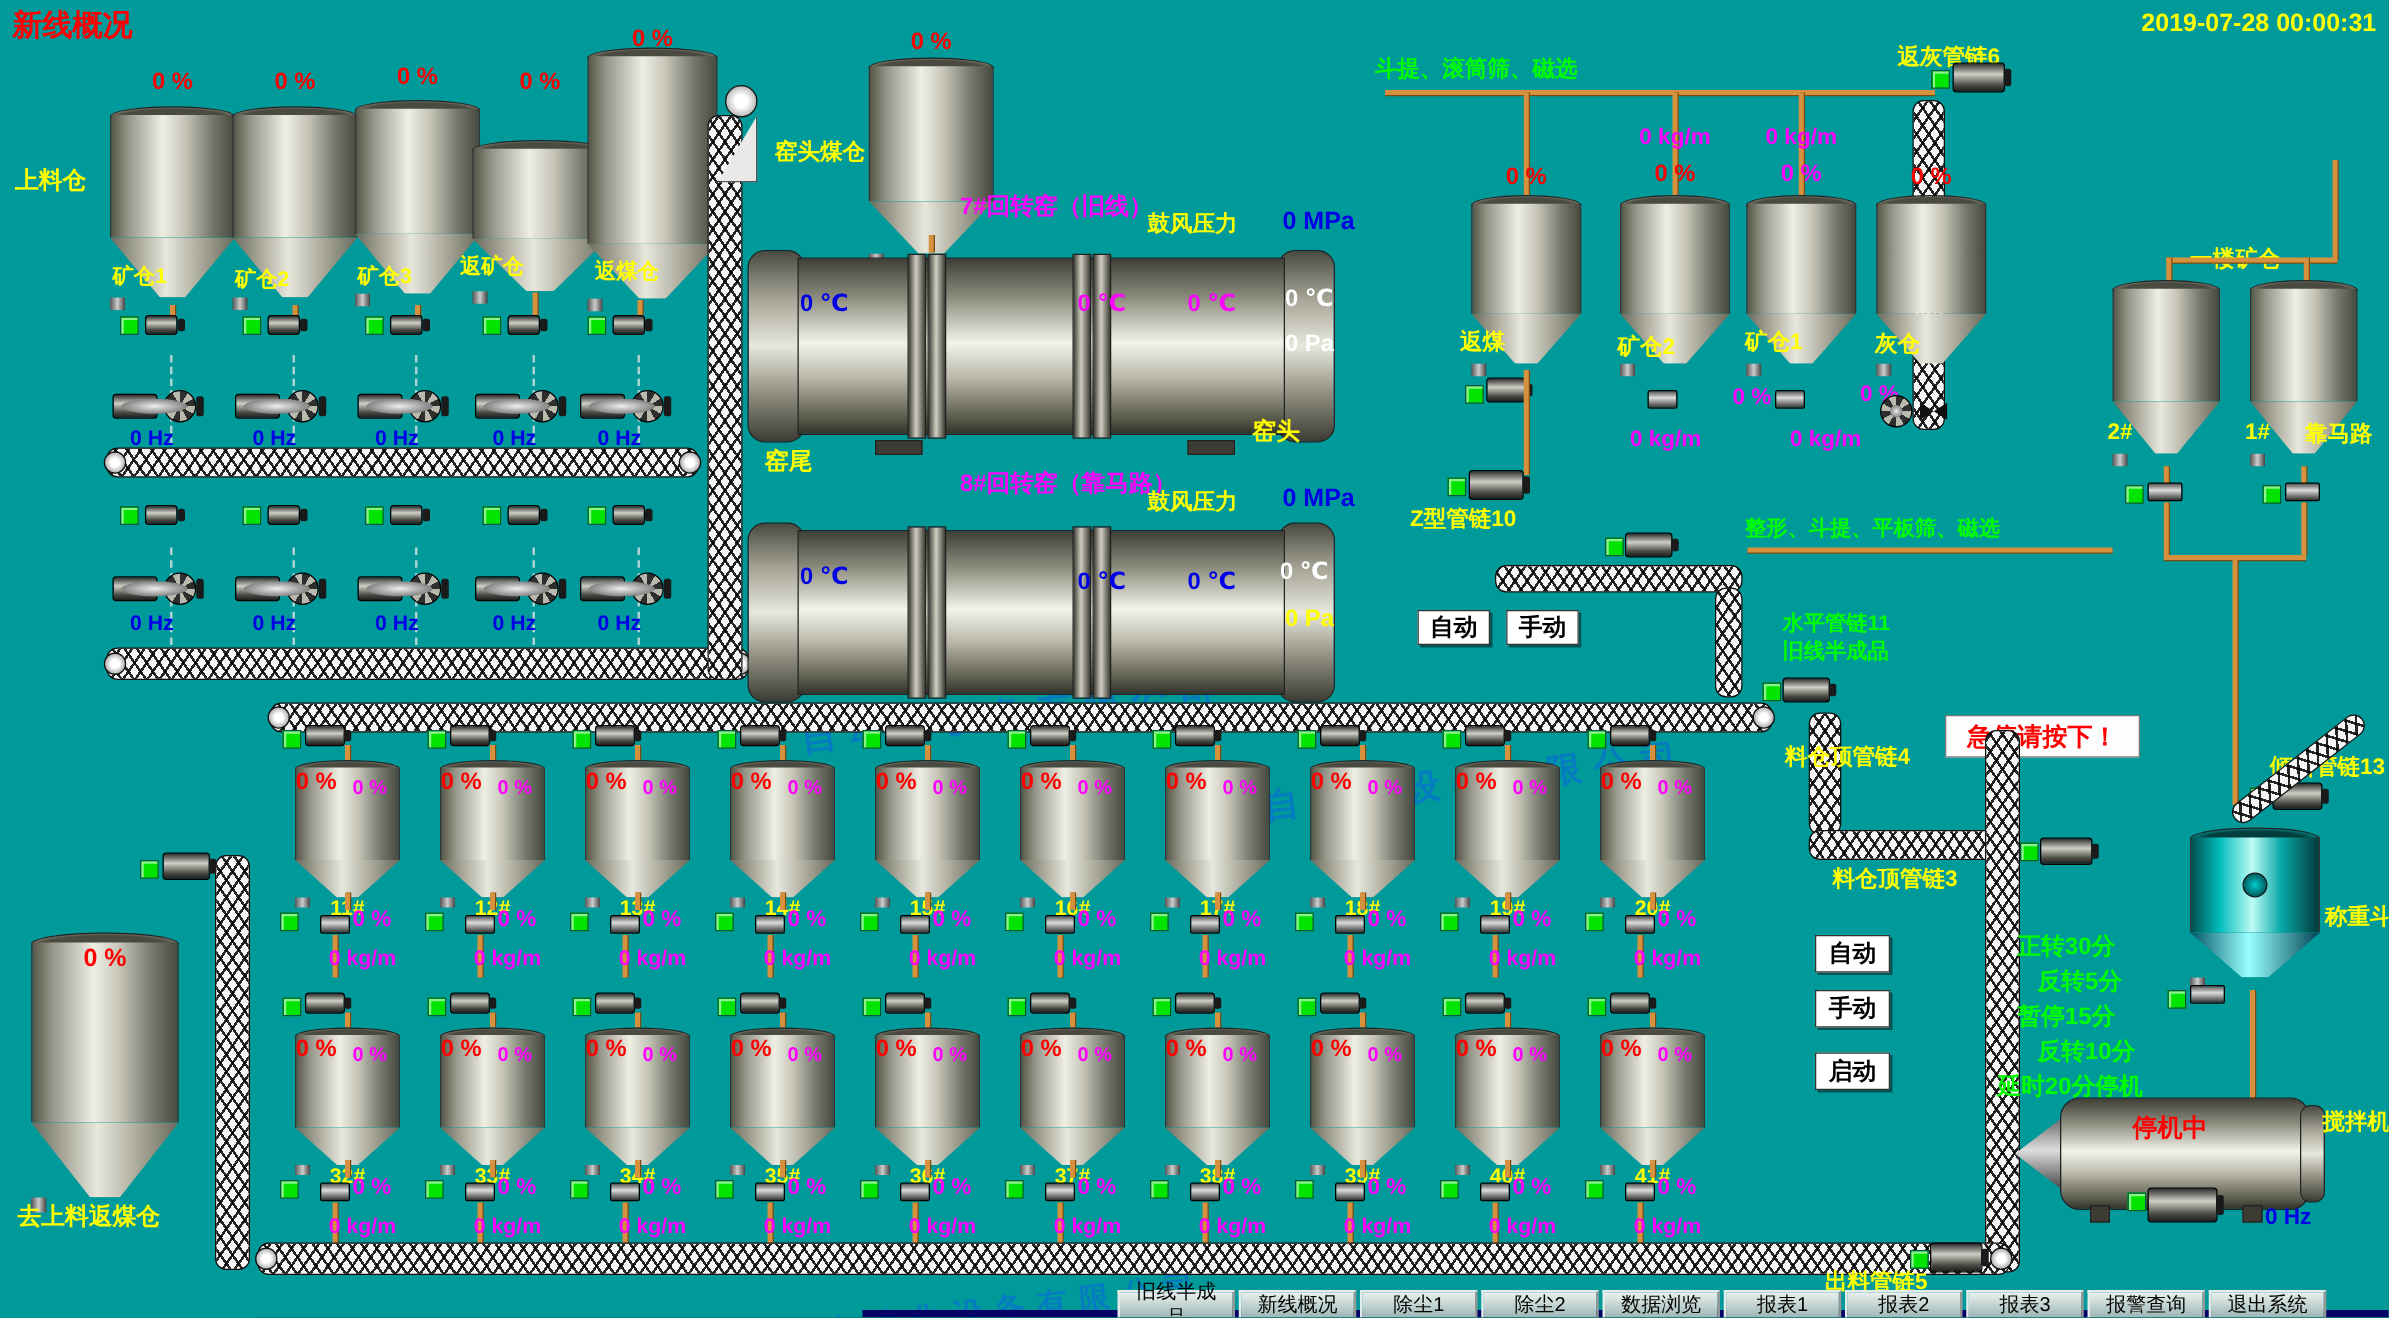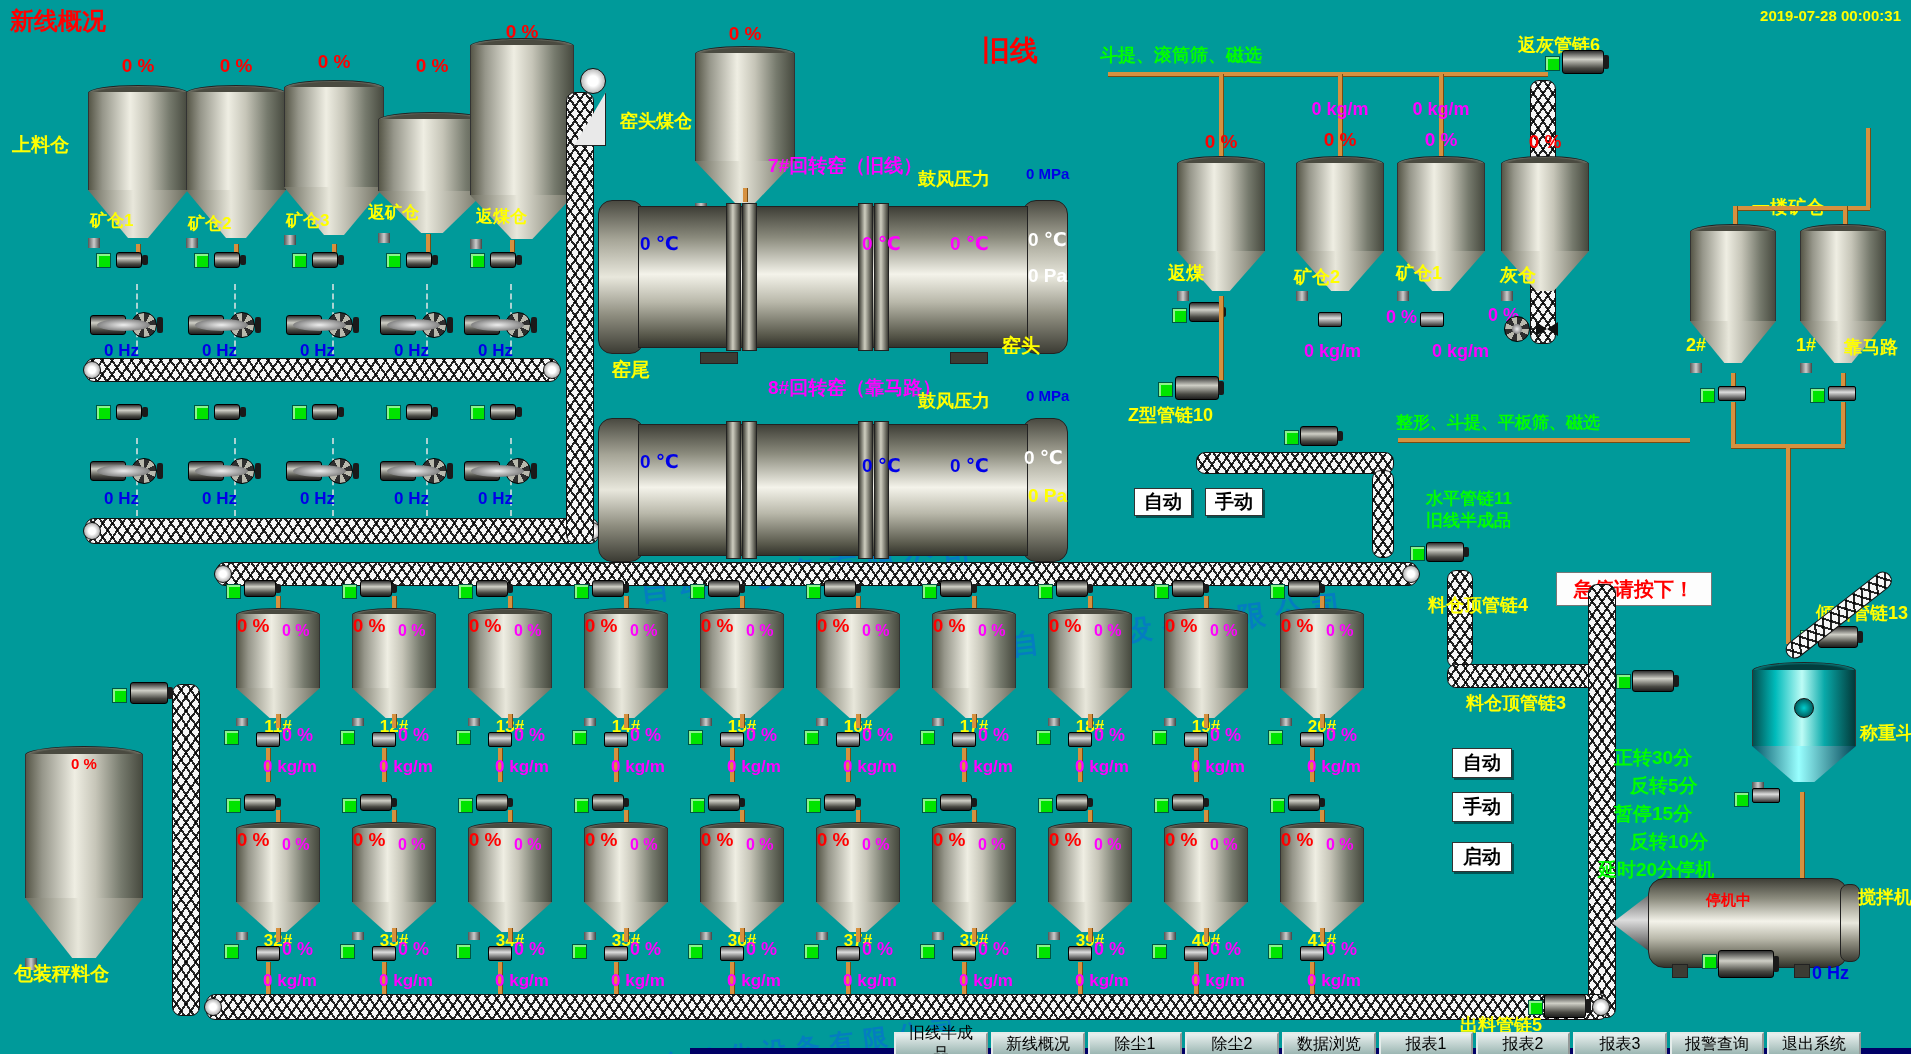--- a/index.html
+++ b/index.html
@@ -3,21 +3,21 @@
 <meta charset="utf-8">
 <style>
   html,body{margin:0;padding:0;background:#046e6e;}
   body{font-family:"Liberation Sans","DejaVu Sans",sans-serif;}
   #screen{position:relative;width:1911px;height:1054px;background:#009a9a;overflow:hidden;}
 
   
   .lbl,.val{position:absolute;font-weight:bold;white-space:nowrap;line-height:1.1;}
   .t-red{color:#ff0000}.t-mag{color:#ff00ff}.t-blue{color:#0000e8}.t-yel{color:#ffff00}
   .t-grn{color:#00ff00}.t-wht{color:#ffffff}.f16{font-size:16px}.f17{font-size:17px}.f18{font-size:18px}
-  .f19{font-size:19px}.f20{font-size:15px}.f24{font-size:24px}
+  .f19{font-size:19px}.f20{font-size:20px}.f24{font-size:24px}
   .f28{font-size:28px}.f30{font-size:30px}
   .center{text-align:center}
 
   
   .hopper{position:absolute;}
   .hopper>div{position:absolute;left:0;right:0;}
   .htop{border-radius:50%;background:radial-gradient(ellipse at 50% 50%,#4a4a40 58%,#8d8d80 80%,#b5b4a6 100%);border:1px solid #222;}
   .hbody{background:linear-gradient(90deg,#575748,#96968a 14%,#efeee3 42%,#c6c5b8 60%,#767a6d 82%,#474a3f);border-left:1px solid #333;border-right:1px solid #333;}
   .hcone{background:linear-gradient(90deg,#6a6a5c,#e8e7db 45%,#6a6a5c);clip-path:polygon(0 0,100% 0,60% 100%,40% 100%);}
   .hstem{left:calc(50% - 6px);right:auto;width:12px;background:linear-gradient(90deg,#555,#ccc,#444);}
@@ -72,21 +72,20 @@
   .mrow>*{position:static;}
 
   .wm{position:absolute;color:rgba(10,80,255,.38);font-weight:bold;white-space:nowrap;transform:rotate(-7deg);letter-spacing:10px;}
 </style>
 </head>
 <body>
 
 <div id="screen">
 
   <span class="lbl t-red f24" style="left:10px;top:8px">新线概况</span>
-  <span class="lbl t-red f28 center" style="left:700px;top:36px;width:620px">旧线</span>
   <span class="lbl t-yel f20" style="right:10px;top:8px;position:absolute">2019-07-28 00:00:31</span>
 
   <span class="wm f28" style="left:640px;top:552px">自动化设备有限公司</span>
   <span class="wm f28" style="left:1010px;top:606px">自动化设备有限公司</span>
   <span class="wm f24" style="left:660px;top:1030px">自动化设备有限公司</span>
 
   <span class="lbl t-yel f19" style="left:12px;top:135px">上料仓</span>
 
   <div class="hopper" style="left:88px;top:85px;width:100px">
     <div class="htop" style="height:14px"></div>
@@ -852,21 +851,21 @@
 
   <div class="belt rl" style="left:206px;top:994px;width:1400px;height:24px"></div>
 
   <div class="hopper" style="left:25px;top:746px;width:118px">
     <div class="htop" style="height:16px"></div>
     <div class="hbody" style="top:8px;height:144px"></div>
     <div class="hcone" style="top:152px;height:60px"></div>
     <div class="hstem" style="top:212px;height:12px"></div>
   </div>
   <span class="val t-red f20 center" style="left:25px;top:756px;width:118px">0 %</span>
-  <span class="lbl t-yel f19" style="left:14px;top:964px">包装秤料仓</span>
+  <span class="lbl t-yel f19" style="left:14px;top:964px">去上料返煤仓</span>
   <div class="vbelt" style="left:172px;top:684px;width:26px;height:330px"></div>
   <span class="gi" style="left:112px;top:688px"></span>
   <span class="motor" style="left:130px;top:682px;width:36px;height:20px"></span>
 
   <span class="lbl t-yel f18" style="left:1816px;top:604px">倾斜管链13</span>
   <span class="gi" style="left:1800px;top:630px"></span>
   <span class="motor" style="left:1818px;top:626px;width:38px;height:20px"></span>
   <div class="belt" style="left:1782px;top:648px;width:128px;height:16px;transform:rotate(-38deg);transform-origin:left top"></div>
 
   <div class="hopper cy" style="left:1752px;top:662px;width:104px">

